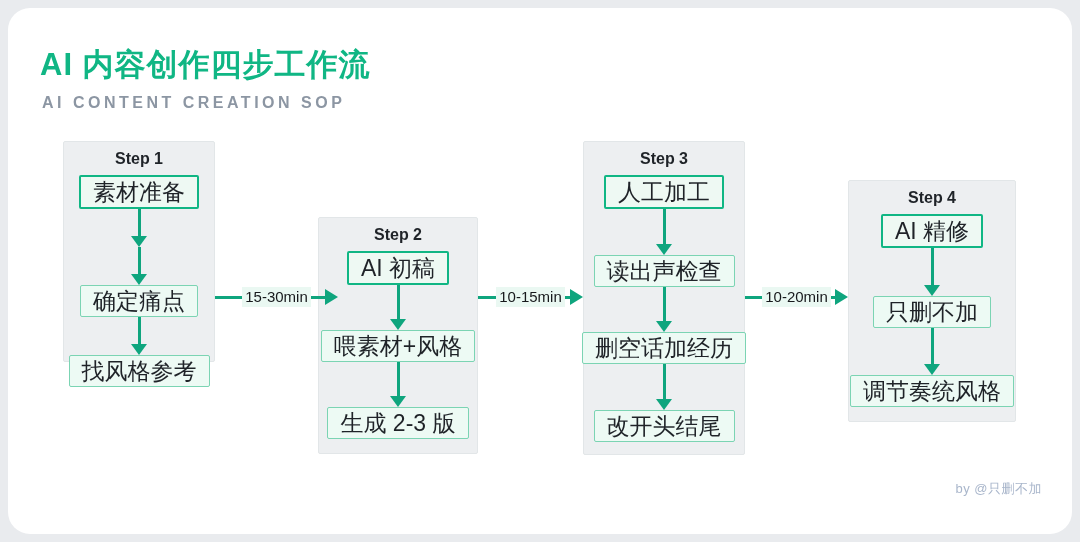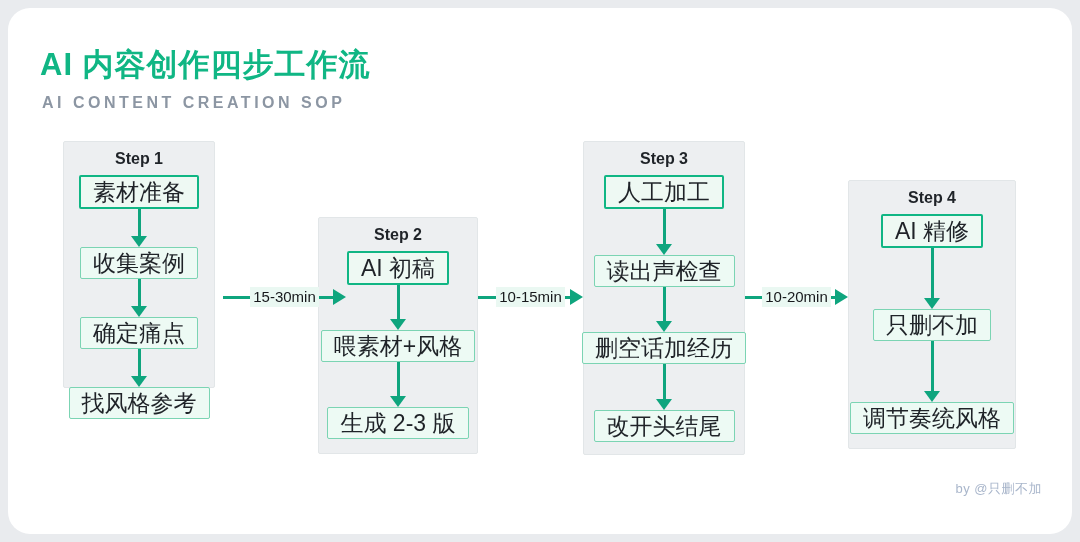--- a/index.html
+++ b/index.html
@@ -42,24 +42,24 @@
     color:var(--subtitle-color);
   }
   .panel{
     position:absolute;
     background:var(--panel-bg);
     border:1px solid var(--panel-border);
     border-radius:2px;
     display:flex;flex-direction:column;align-items:center;
     padding-top:7px;
   }
-  .panel.c1{left:55px;top:133px;width:152px;height:247px;}
+  .panel.c1{left:55px;top:133px;width:152px;height:221px;}
   .panel.c2{left:310px;top:172px;width:160px;height:237px;margin-top:37px;}
   .panel.c3{left:575px;top:133px;width:162px;height:314px;}
-  .panel.c4{left:840px;top:172px;width:168px;height:269px;}
+  .panel.c4{left:840px;top:172px;width:168px;height:242px;}
   .step-header{
     font-size:16px;font-weight:700;color:var(--text-color);
     line-height:20px;margin-bottom:6px;
   }
   .box{
     display:inline-flex;align-items:center;justify-content:center;
     background:var(--box-bg);
     border:1.5px solid var(--box-border-light);
     border-radius:2px;
     padding:4px 12px;
@@ -81,21 +81,21 @@
   .varrow::after{
     content:"";position:absolute;left:50%;bottom:0;
     margin-left:-8px;
     border-left:8px solid transparent;border-right:8px solid transparent;
     border-top:11px solid var(--arrow);
   }
   .harrow{
     position:absolute;top:278px;height:22px;
     display:flex;align-items:center;justify-content:center;
   }
-  .harrow.a1{left:207px;width:123px;margin-left:8px;}
+  .harrow.a1{left:207px;width:123px;}
   .harrow.a2{left:470px;width:105px;}
   .harrow.a3{left:737px;width:103px;}
   .harrow .hline{
     position:absolute;left:0;right:8px;top:50%;height:3px;margin-top:-1.5px;
     background:var(--arrow);
   }
   .harrow .htip{
     position:absolute;right:0;top:50%;margin-top:-8px;
     border-top:8px solid transparent;border-bottom:8px solid transparent;
     border-left:13px solid var(--arrow);
@@ -117,21 +117,20 @@
 
 <div class="card">
 
   <div class="title">AI 内容创作四步工作流</div>
   <div class="subtitle">AI CONTENT CREATION SOP</div>
 
   <div class="panel c1">
     <div class="step-header">Step 1</div>
     <div class="box first">素材准备</div>
     <div class="varrow"></div>
-    <div class="box">收集案例</div>
     <div class="varrow"></div>
     <div class="box">确定痛点</div>
     <div class="varrow"></div>
     <div class="box">找风格参考</div>
     <div style="height:12px;flex:0 0 auto;"></div>
   </div>
 
   <div class="panel c2">
     <div class="step-header">Step 2</div>
     <div class="box first">AI 初稿</div>

